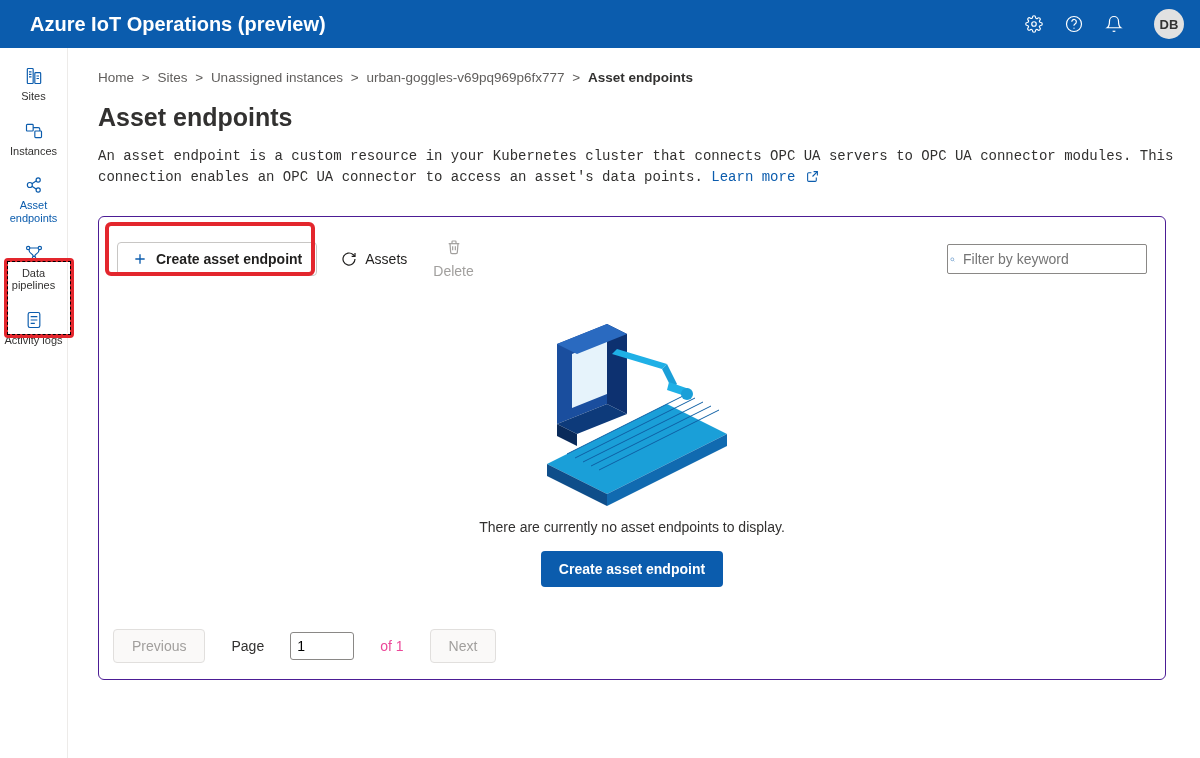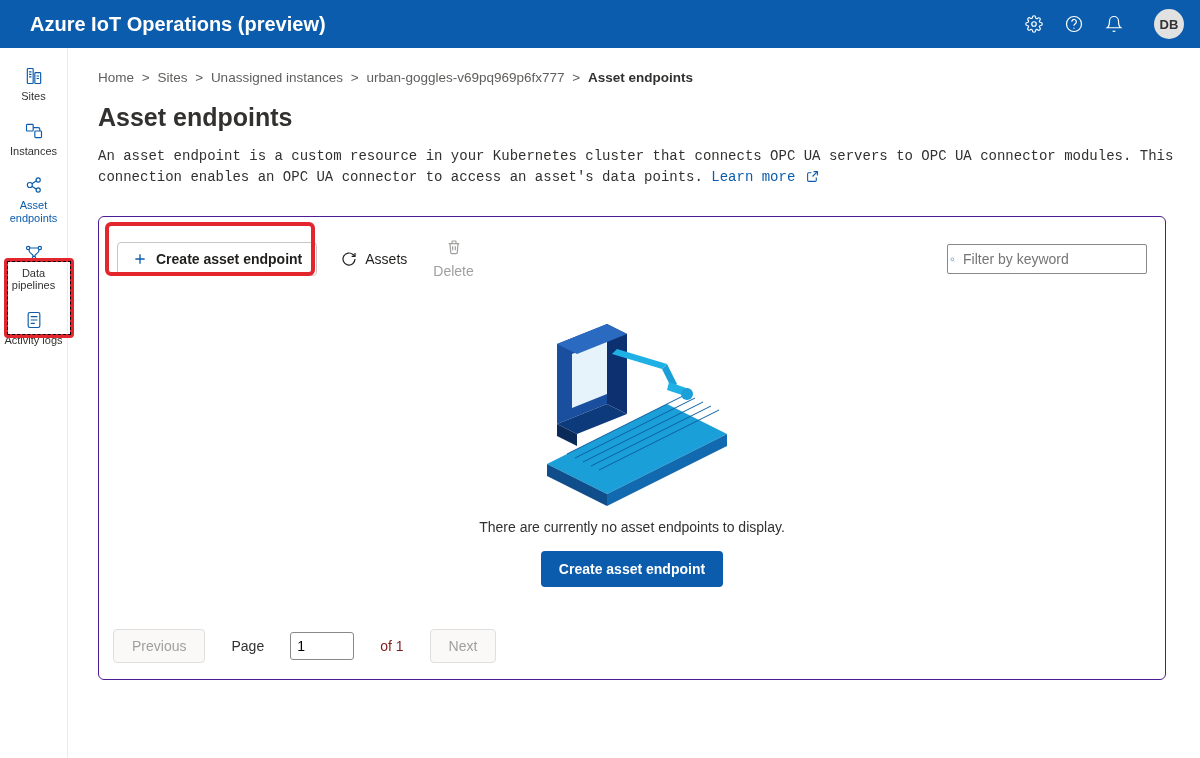--- a/index.html
+++ b/index.html
@@ -58,21 +58,21 @@
 
   .empty { display:flex; flex-direction:column; align-items:center; padding: 10px 0 32px; }
   .empty .illus { width:260px; height:210px; display:flex; align-items:center; justify-content:center; }
   .empty .msg { color:#323130; }
   .empty .cta { margin-top:16px; background:#0b5cad; color:#fff; border:none; border-radius:4px; padding:10px 18px; font-size:14px; font-weight:600; cursor:pointer; }
 
   .pager { display:flex; align-items:center; gap:26px; padding: 10px 14px 16px; }
   .pager button.nav { border:1px solid #e1dfdd; background:#faf9f8; color:#a19f9d; border-radius:4px; padding:8px 18px; font-size:14px; cursor:default; }
   .pager .page-label { color:#323130; }
   .pager input.page { width:64px; padding:5px 6px; border:1px solid #8a8886; border-radius:3px; font-size:14px; }
-  .pager .ofn { color:#7f1d1d; }
+  .pager .ofn { color:#ec4899; }
 
   svg { display:block; }
 </style>
 </head>
 <body>
 
 <div class="topbar">
   <div class="title">Azure IoT Operations (preview)</div>
   <div class="spacer"></div>
   <div class="action">

